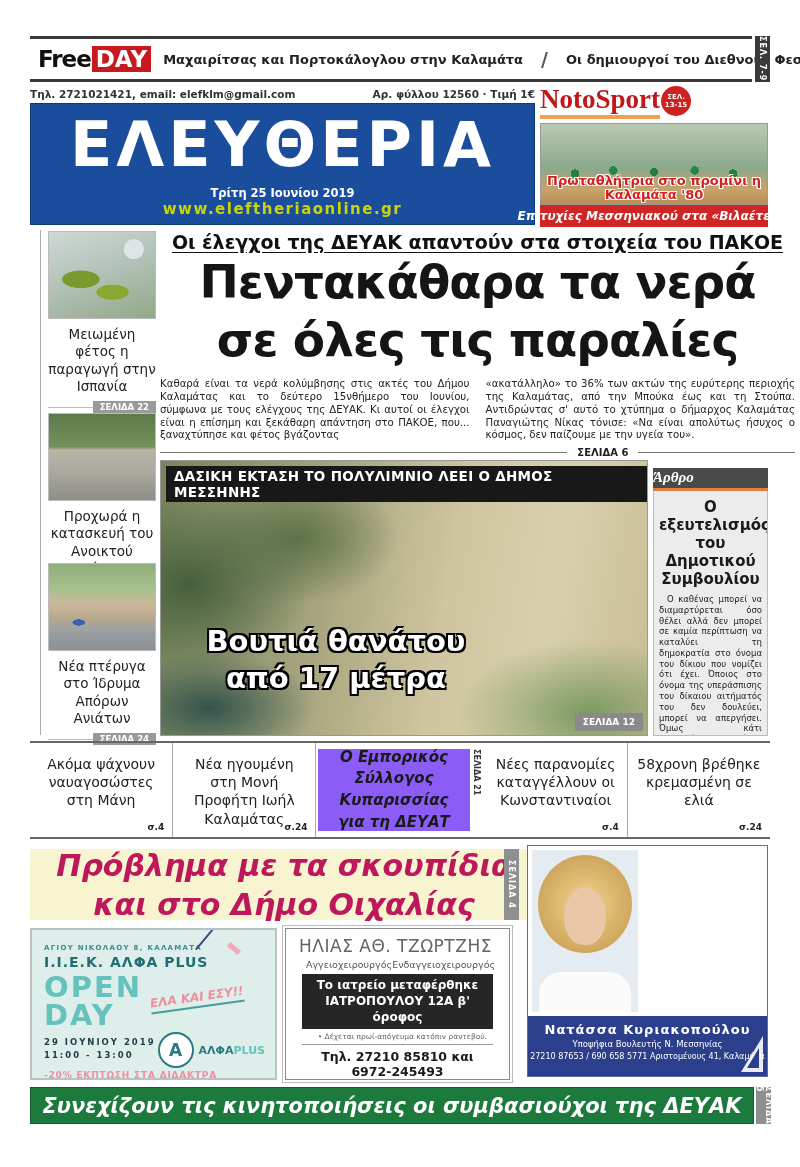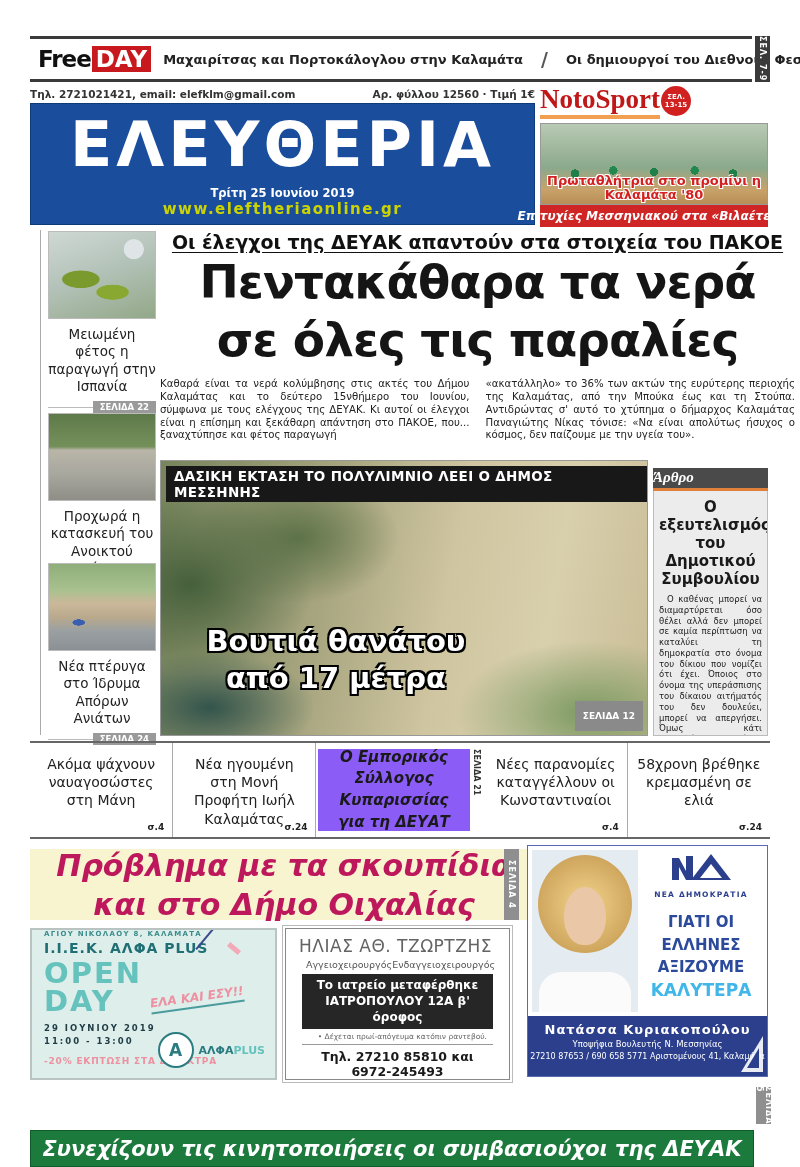--- a/index.html
+++ b/index.html
@@ -93,21 +93,21 @@
       radial-gradient(ellipse 190px 140px at 6% 45%,#46603c 0%,rgba(70,96,60,0) 65%),
       radial-gradient(ellipse 170px 110px at 28% 28%,#5d7248 0%,rgba(93,114,72,0) 60%),
       radial-gradient(ellipse 220px 120px at 88% 92%,#7c9a62 0%,rgba(124,154,98,0) 60%),
       linear-gradient(100deg,#77855c 0%,#a8a680 35%,#cfc5a0 58%,#d8cfad 78%,#c9bd96 100%);}
   .photo-label{position:absolute;top:5px;left:5px;background:#181818;color:#fff;
     font-weight:bold;font-size:13.5px;padding:2px 8px;letter-spacing:.3px;}
   .photo-overlay{position:absolute;left:0;bottom:38px;width:72%;text-align:center;
     color:#fff;font-weight:800;font-size:29px;line-height:37px;
     text-shadow:-2px -2px 0 #000,2px -2px 0 #000,-2px 2px 0 #000,2px 2px 0 #000,0 2px 0 #000,0 -2px 0 #000;}
   .photo-badge{position:absolute;right:4px;bottom:4px;background:#8a8a8a;color:#fff;
-    font-size:9px;font-weight:bold;padding:10px 8px;}
+    font-size:9px;font-weight:bold;padding:4px 8px;}
 
   
   .article{position:absolute;left:653px;top:460px;width:115px;height:276px;box-sizing:border-box;}
   .article-head{background:#4a4a4a;color:#fff;font-family:"Liberation Serif",serif;
     font-style:italic;font-weight:bold;font-size:15px;padding:1px 0 2px;
     border-bottom:3px solid #e0803a;margin-top:8px;}
   .article-body{border:1px solid #bbb;border-top:none;background:#ececec;
     padding:4px 5px 3px;height:245px;box-sizing:border-box;overflow:hidden;}
   .article-title{font-size:15px;font-weight:800;text-align:center;line-height:1.2;margin:3px 0 6px;}
   .article-text{font-size:8.5px;line-height:1.27;text-align:justify;color:#222;margin:0;text-indent:8px;}
@@ -147,21 +147,21 @@
   .nd-better{font-size:17px;font-weight:800;color:#41b6e8;line-height:1.4;}
   .nd-bottom{position:absolute;left:0;right:0;bottom:0;height:60px;background:#2b3f8c;color:#fff;
     text-align:center;padding-top:6px;box-sizing:border-box;}
   .nd-name{font-size:13px;font-weight:bold;letter-spacing:1px;}
   .nd-role{font-size:8.5px;margin-top:2px;}
   .nd-contact{font-size:8px;margin-top:3px;}
   .nd-deco{position:absolute;right:2px;bottom:2px;}
 
   
   .alfa-ad{position:absolute;left:30px;top:928px;width:247px;height:152px;background:#ddeeeb;
-    border:2px solid #b9c4c2;box-sizing:border-box;padding:0 12px;overflow:hidden;}
+    border:2px solid #b9c4c2;box-sizing:border-box;padding:14px 12px;overflow:hidden;}
   .alfa-addr{font-size:7px;font-weight:bold;color:#3b8c8c;letter-spacing:1.3px;}
   .alfa-name{font-size:14px;font-weight:800;color:#1f6f74;letter-spacing:1px;margin:2px 0 4px;}
   .alfa-open{font-size:29px;font-weight:800;color:#66c2bd;line-height:.95;letter-spacing:2px;}
   .alfa-cta{position:absolute;left:118px;top:60px;transform:rotate(-8deg);
     color:#ef8fa0;font-weight:800;font-style:italic;font-size:12px;
     border-bottom:2px solid #4a9c9c;padding-bottom:2px;}
   .alfa-date{font-size:8.5px;font-weight:bold;color:#1f3b44;letter-spacing:2px;margin-top:7px;line-height:1.5;}
   .alfa-disc{font-size:9px;font-weight:800;color:#ef8fa0;letter-spacing:.8px;margin-top:8px;}
   .alfa-logo{position:absolute;right:10px;bottom:10px;display:flex;align-items:center;gap:5px;}
   .alfa-circle{width:32px;height:32px;border-radius:50%;border:2px solid #2a7c80;background:#fff;
@@ -179,21 +179,21 @@
   .doc-name{font-size:17px;color:#636363;letter-spacing:.5px;white-space:nowrap;}
   .doc-roles{display:flex;justify-content:space-between;font-size:9.5px;color:#555;padding:2px 4px 4px;}
   .doc-strip{background:#262626;color:#fff;text-align:center;font-size:12px;font-weight:bold;
     padding:3px 0;line-height:1.35;}
   .doc-note{font-size:7.5px;color:#666;text-align:right;padding:3px 6px 3px;}
   .doc-phone{font-size:12.5px;font-weight:bold;text-align:center;border-top:1px solid #999;padding-top:4px;}
 
   
   .bottom-strip{position:absolute;left:30px;top:1087px;width:724px;height:37px;background:#1c7a3d;
     border:1px solid #0f5c2a;box-sizing:border-box;display:flex;align-items:center;justify-content:center;
-    color:#fff;font-size:21px;font-weight:800;font-style:italic;margin-top:43px;}
+    color:#fff;font-size:21px;font-weight:800;font-style:italic;}
   #strip-bottom{left:756px;top:1087px;height:37px;}
 </style>
 </head>
 <body>
 
 <div id="page">
 
   <div class="top-banner">
     <span class="freeday">
       <span class="free">Free</span>
@@ -257,22 +257,27 @@
   </div>
 
   <div class="kicker">
     <span>Οι έλεγχοι της ΔΕΥΑΚ απαντούν στα στοιχεία του ΠΑΚΟΕ</span>
   </div>
   <div class="headline">
     <span>Πεντακάθαρα τα νερά</span><br>
     <span>σε όλες τις παραλίες</span>
   </div>
   <div class="lead">
-    <p>Καθαρά είναι τα νερά κολύμβησης στις ακτές του Δήμου Καλαμάτας και το δεύτερο 15νθήμερο του Ιουνίου, σύμφωνα με τους ελέγχους της ΔΕΥΑΚ. Κι αυτοί οι έλεγχοι είναι η επίσημη και ξεκάθαρη απάντηση στο ΠΑΚΟΕ, που... ξαναχτύπησε και φέτος παραγωγή</p>
+    <p>Καθαρά είναι τα νερά κολύμβησης στις ακτές του Δήμου Καλαμάτας και το δεύτερο 15νθήμερο του Ιουνίου, σύμφωνα με τους ελέγχους της ΔΕΥΑΚ. Κι αυτοί οι έλεγχοι είναι η επίσημη και ξεκάθαρη απάντηση στο ΠΑΚΟΕ, που... ξαναχτύπησε και φέτος βγάζοντας</p>
     <p>«ακατάλληλο» το 36% των ακτών της ευρύτερης περιοχής της Καλαμάτας, από την Μπούκα έως και τη Στούπα. Αντιδρώντας σ' αυτό το χτύπημα ο δήμαρχος Καλαμάτας Παναγιώτης Νίκας τόνισε: «Να είναι απολύτως ήσυχος ο κόσμος, δεν παίζουμε με την υγεία του».</p>
+  </div>
+  <div class="seg6">
+    <span class="l la"></span>
+    <span class="label">ΣΕΛΙΔΑ 6</span>
+    <span class="l lb"></span>
   </div>
 
   <div class="main-photo">
     <div class="photo-label">ΔΑΣΙΚΗ ΕΚΤΑΣΗ ΤΟ ΠΟΛΥΛΙΜΝΙΟ ΛΕΕΙ Ο ΔΗΜΟΣ ΜΕΣΣΗΝΗΣ</div>
     <div class="photo-overlay">
       <span>Βουτιά θανάτου</span><br>
       <span>από 17 μέτρα</span>
     </div>
     <div class="photo-badge">ΣΕΛΙΔΑ 12</div>
   </div>
@@ -314,34 +319,20 @@
     <span>και στο Δήμο Οιχαλίας</span>
   </div>
   <div class="vert-strip" id="strip-yellow">ΣΕΛΙΔΑ 4</div>
 
   <div class="nd-ad">
     <div class="nd-photo">
       <div class="nd-hair">
         <div class="nd-face"></div>
       </div>
       <div class="nd-bodyshape"></div>
-    </div>
-    <div class="nd-right">
-      <svg width="62" height="30" viewBox="0 0 62 30">
-        <polygon points="2,26 2,4 9,4 16,17 16,2 23,2 23,26 16,26 9,13 9,26" fill="#2b3f8c"></polygon>
-        <polygon points="41,0 61,26 21,26" fill="#2b3f8c"></polygon>
-        <polygon points="41,10 52,24 30,24" fill="#ffffff"></polygon>
-      </svg>
-      <div class="nd-party">ΝΕΑ ΔΗΜΟΚΡΑΤΙΑ</div>
-      <div class="nd-slogan">
-        <span>ΓΙΑΤΙ ΟΙ</span><br>
-        <span>ΕΛΛΗΝΕΣ</span><br>
-        <span>ΑΞΙΖΟΥΜΕ</span>
-      </div>
-      <div class="nd-better">ΚΑΛΥΤΕΡΑ</div>
     </div>
     <div class="nd-bottom">
       <div class="nd-name">Νατάσσα Κυριακοπούλου</div>
       <div class="nd-role">Υποψήφια Βουλευτής Ν. Μεσσηνίας</div>
       <div class="nd-contact">27210 87653 / 690 658 5771 Αριστομένους 41, Καλαμάτα</div>
       <svg class="nd-deco" width="26" height="40" viewBox="0 0 26 40">
         <polygon points="24,2 24,38 2,38" fill="#ffffff" opacity="0.9"></polygon>
         <polygon points="20,14 20,34 8,34" fill="#2b3f8c"></polygon>
       </svg>
     </div>

